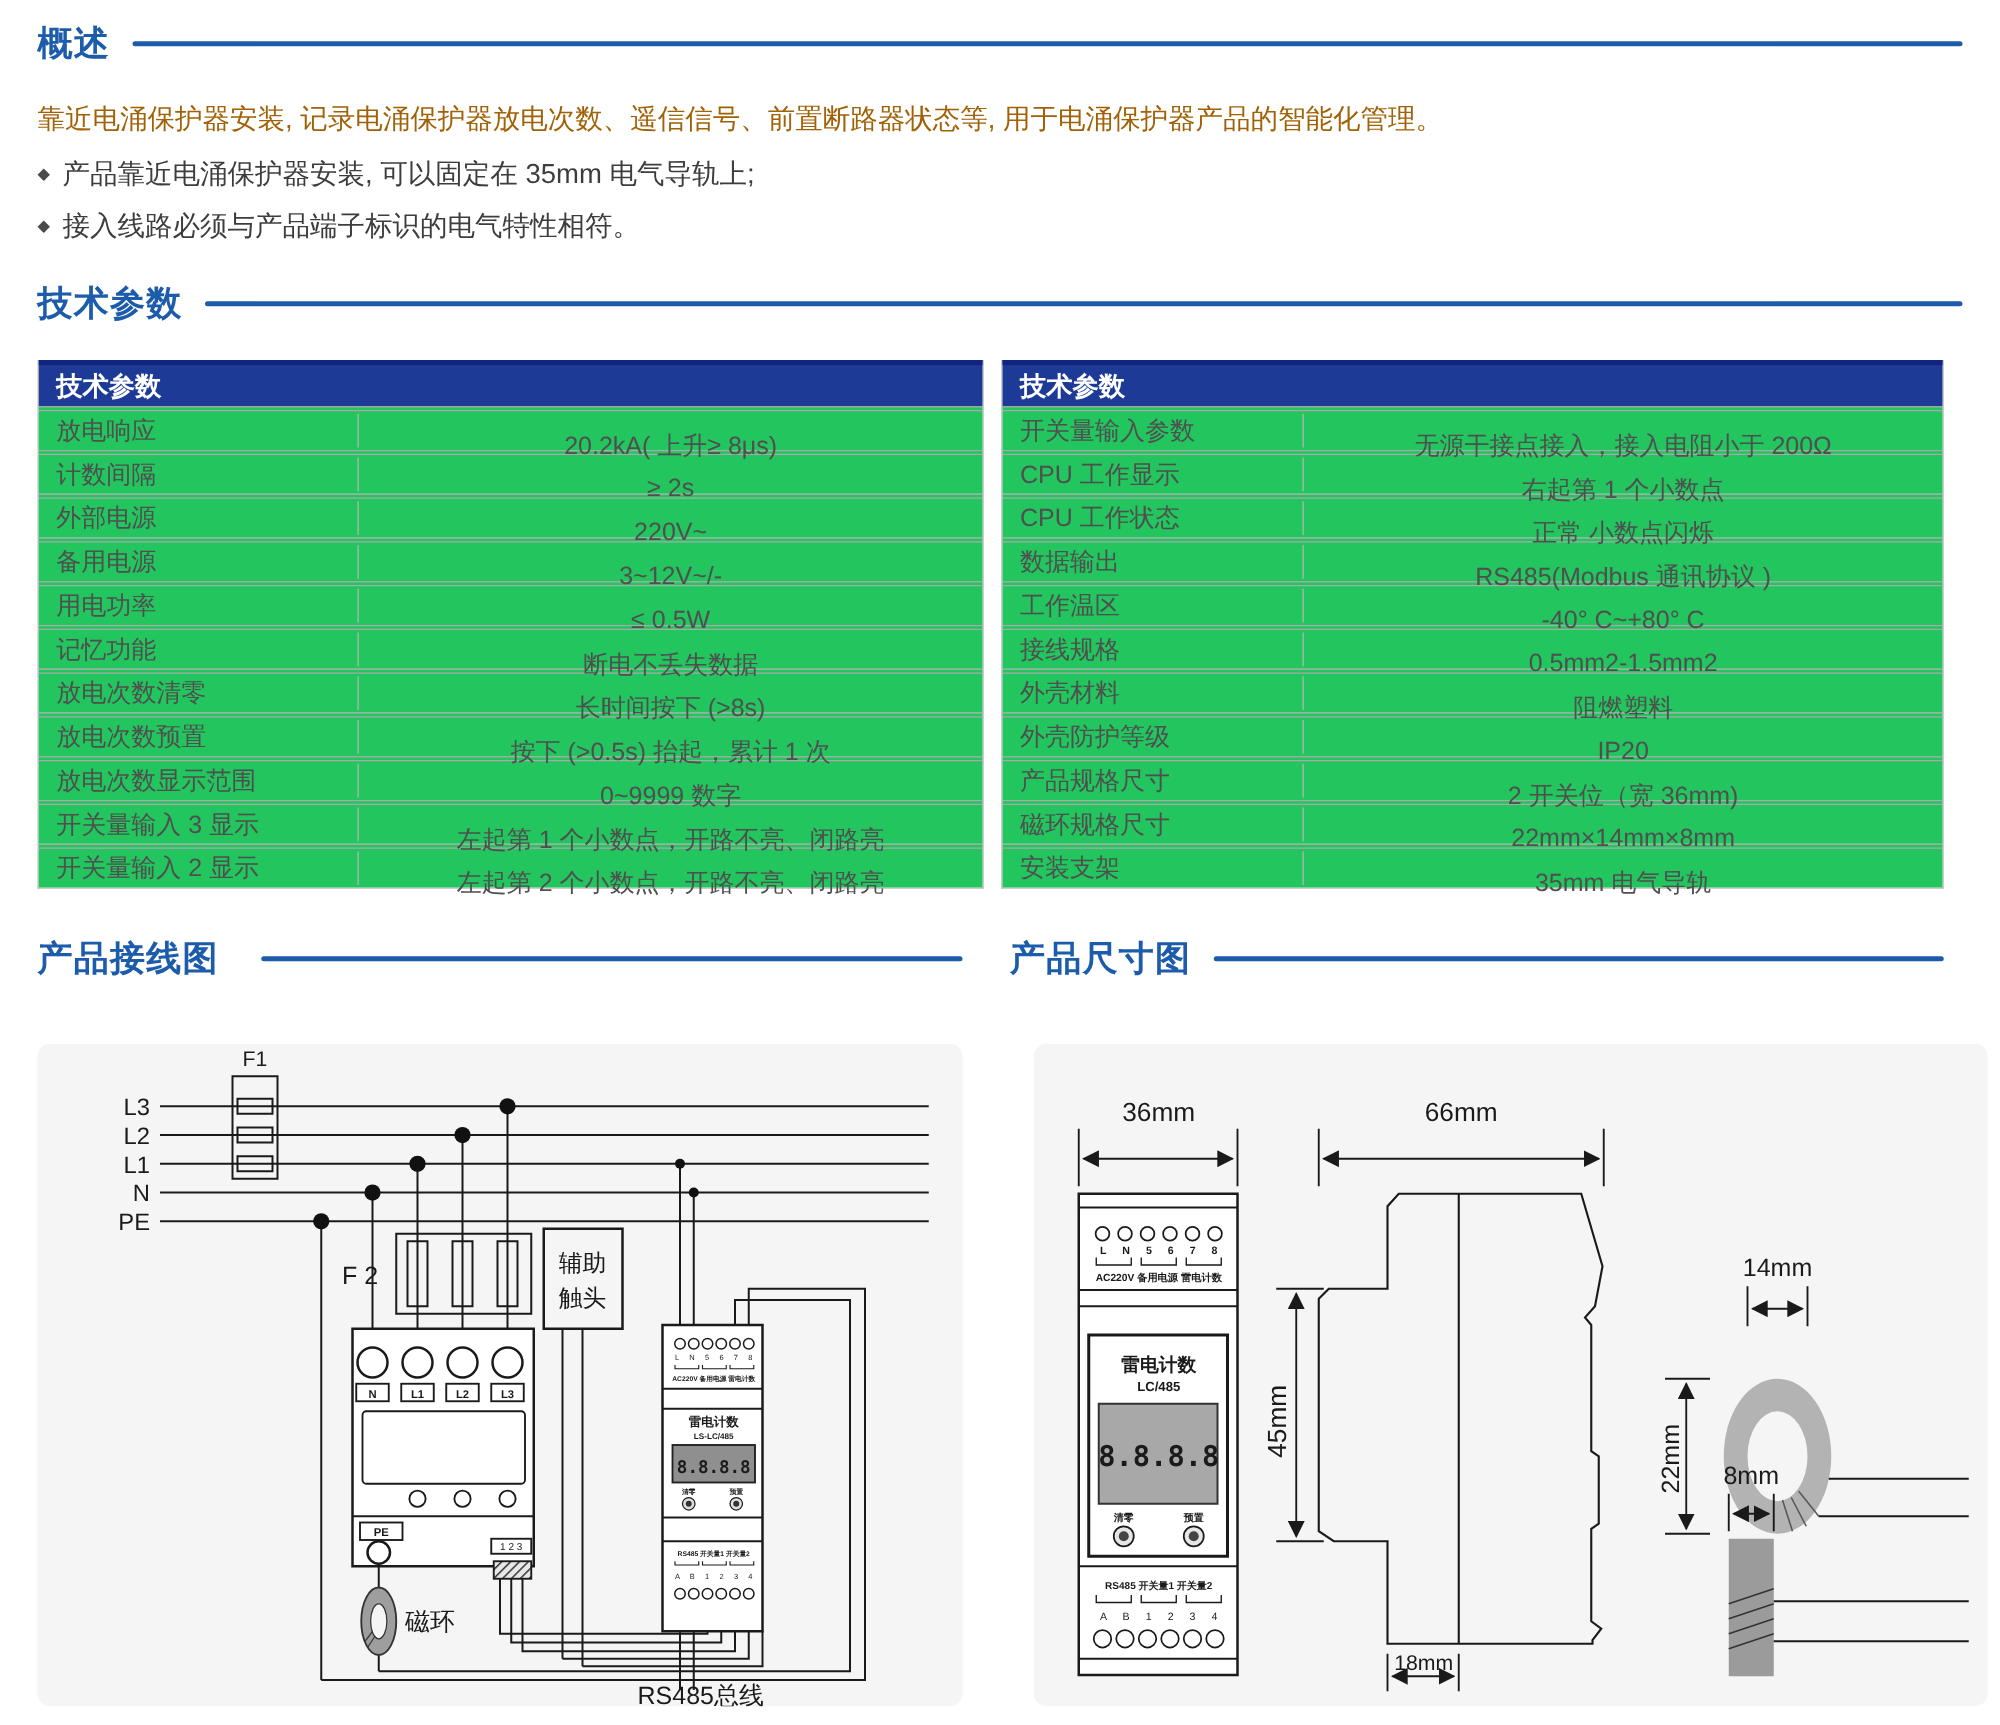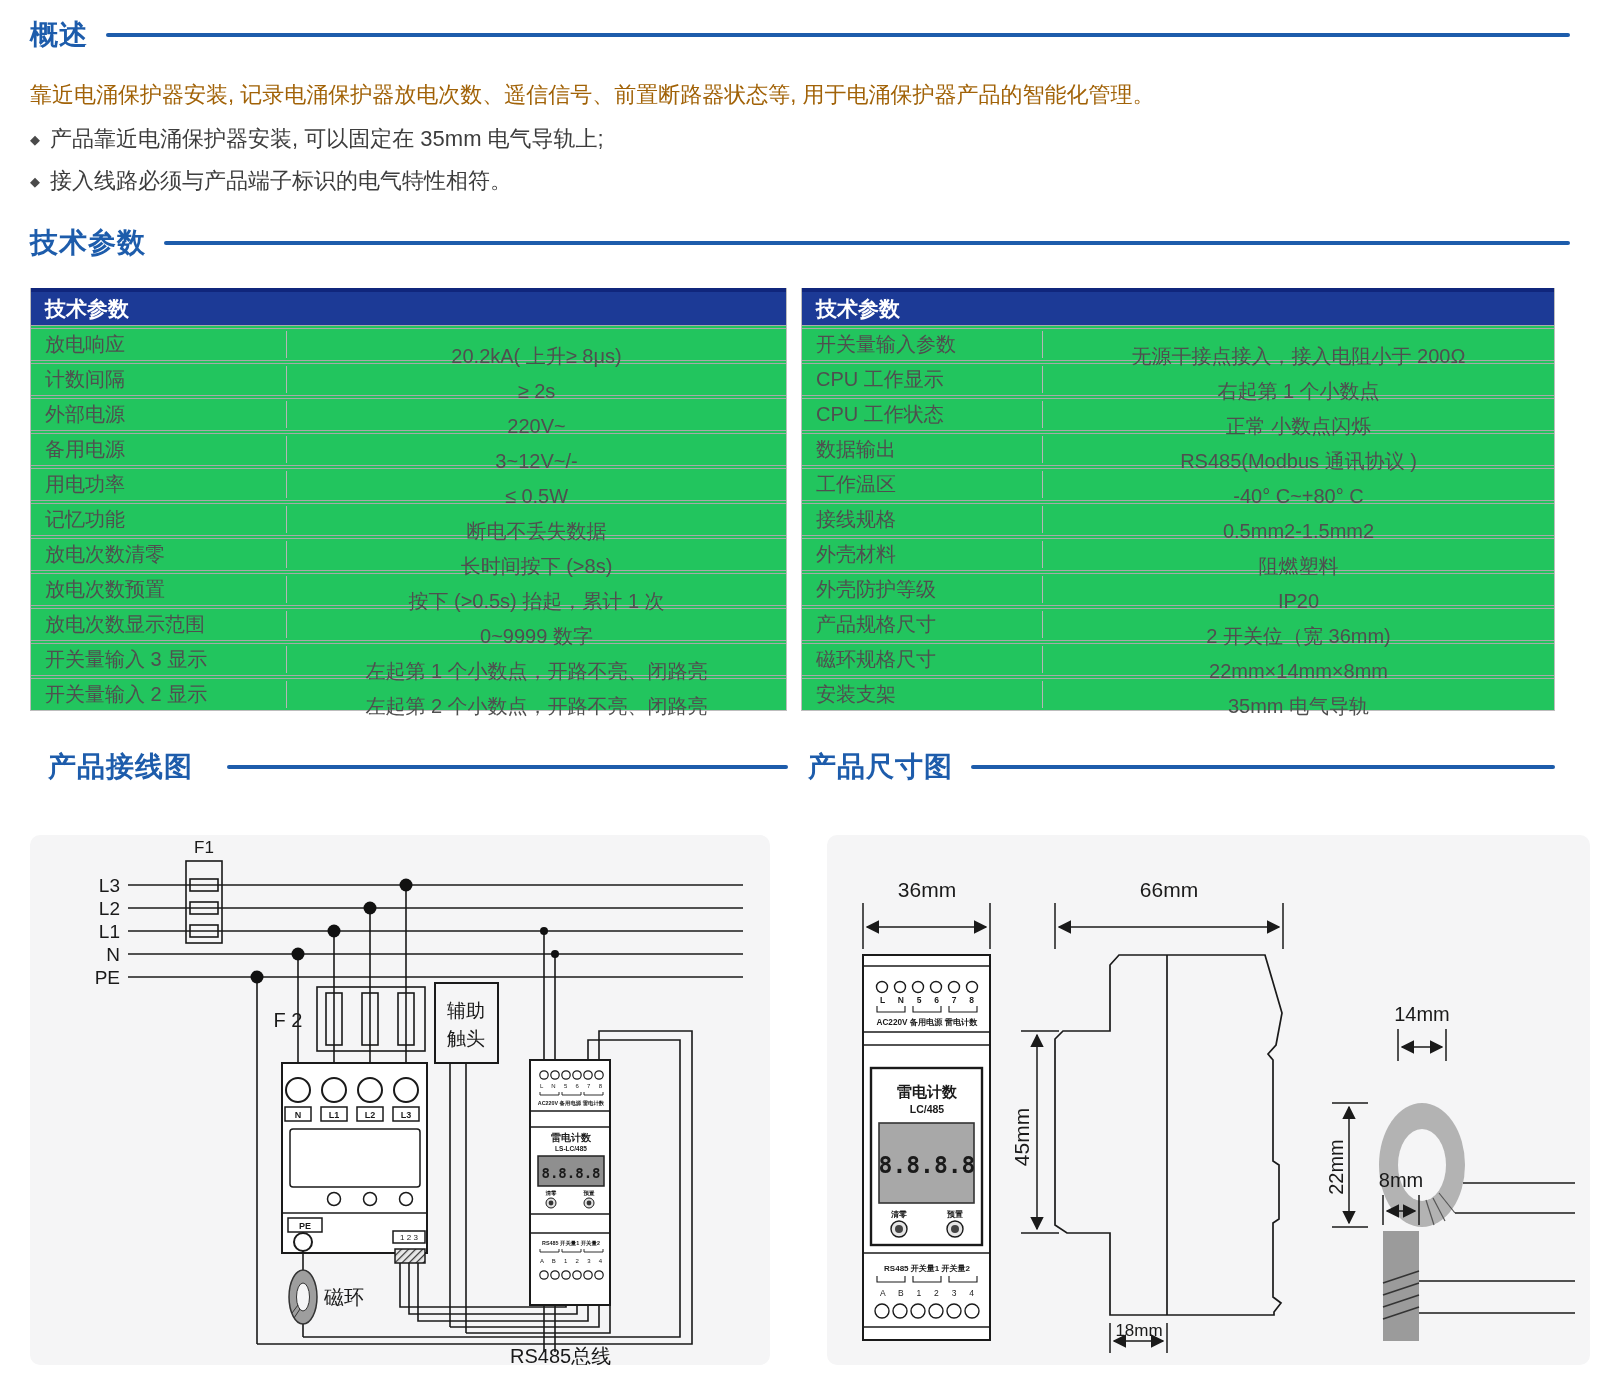--- a/index.html
+++ b/index.html
@@ -146,21 +146,21 @@
         <div class="n">磁环规格尺寸</div>
         <div class="v">22mm×14mm×8mm</div>
       </div>
     <div class="srow">
         <div class="n">安装支架</div>
         <div class="v">35mm 电气导轨</div>
       </div>
   </div>
 </div>
 
-<div class="abs sec" style="left:48px;top:748px;width:740px;gap:16px;">
+<div class="abs sec" style="left:30px;top:748px;width:740px;gap:16px;">
   <span class="t">产品接线图</span>
   <span class="rule"></span>
 </div>
 <div class="abs sec" style="left:808px;top:748px;width:747px;">
   <span class="t">产品尺寸图</span>
   <span class="rule"></span>
 </div>
 
 <div class="abs panel" style="left:30px;top:835px;width:740px;height:530px;">
 <svg width="740" height="530" viewBox="0 0 740 530">

